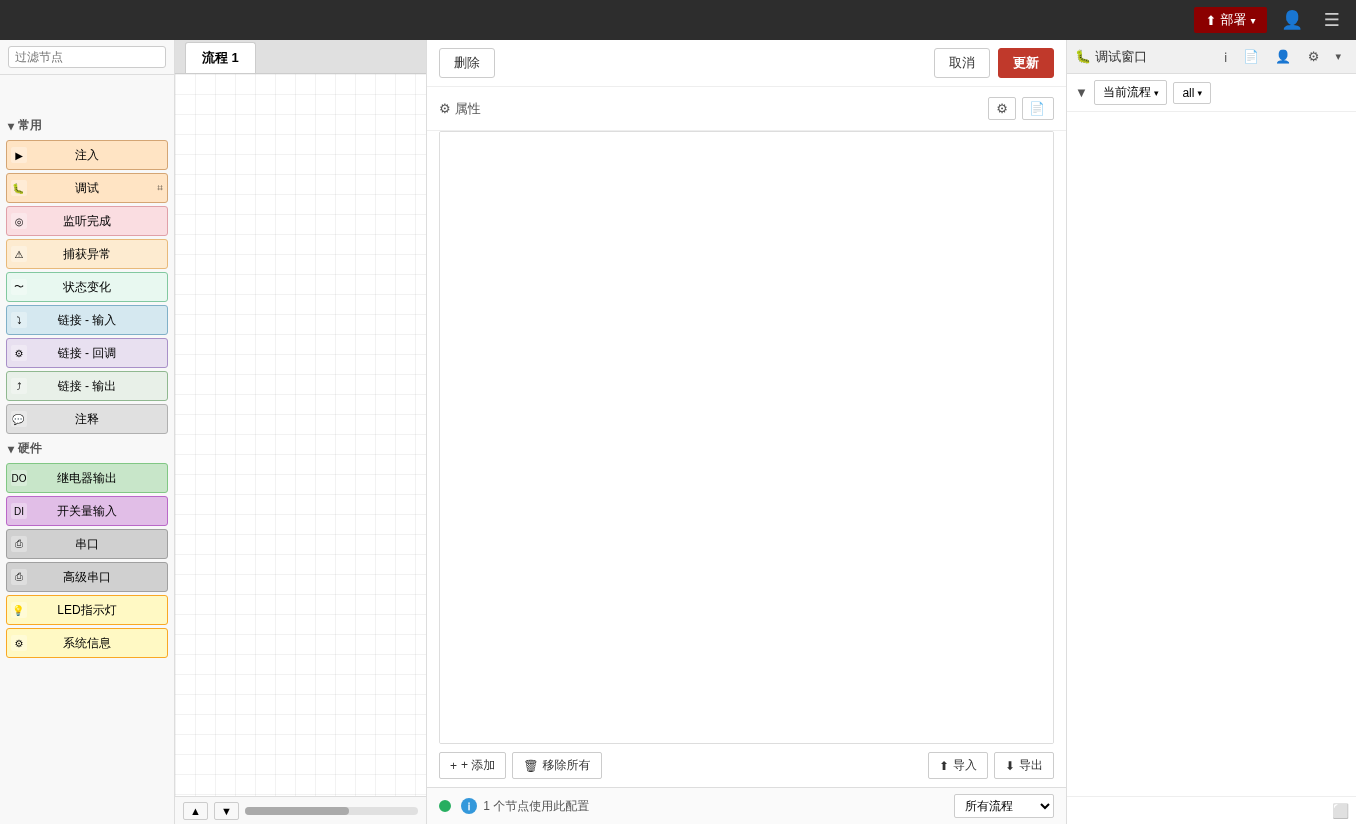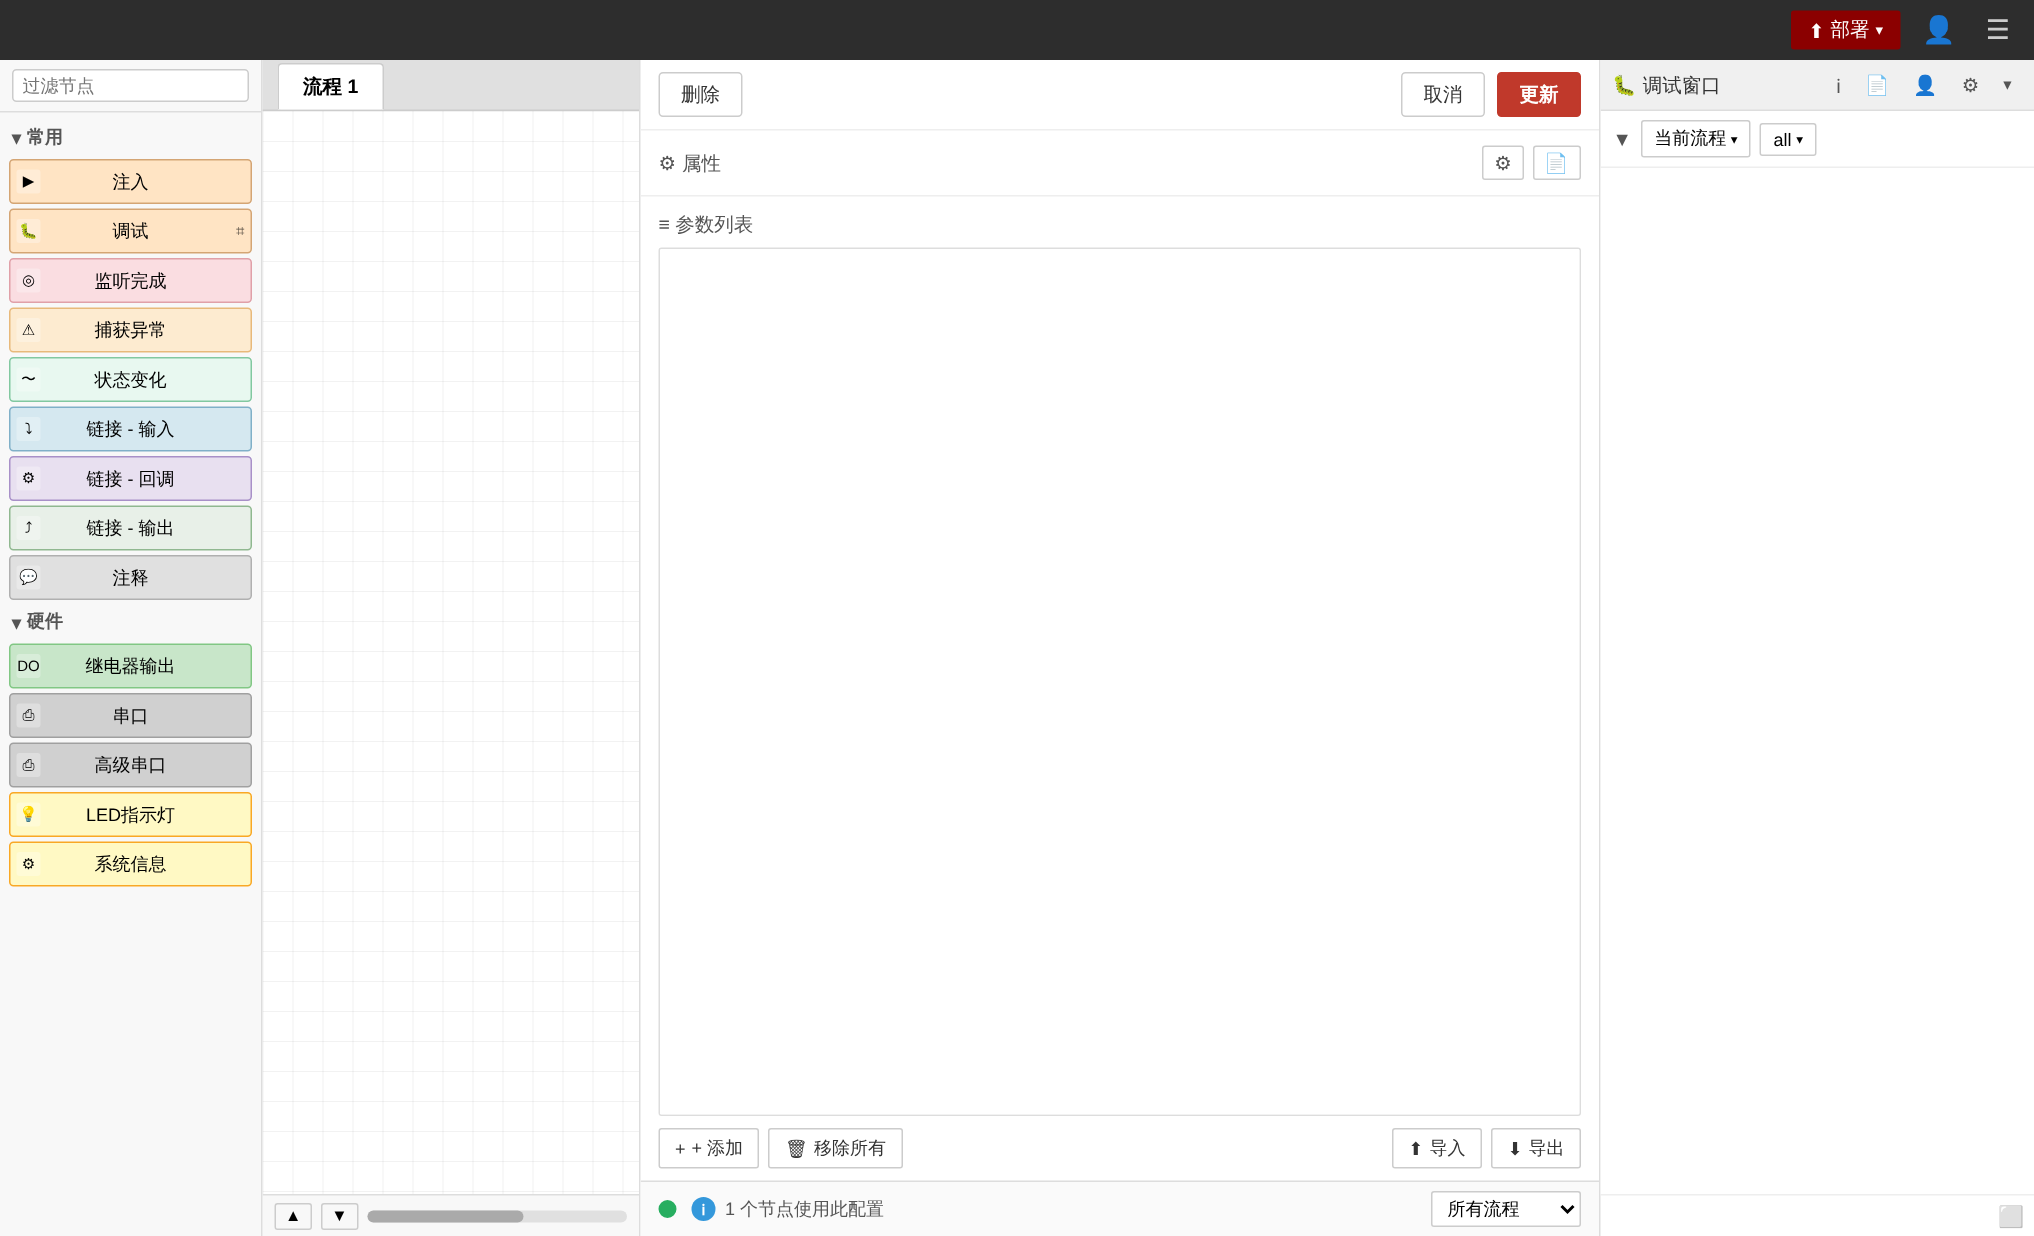--- a/index.html
+++ b/index.html
@@ -46,20 +46,21 @@
     }
 
     
     .node-palette {
       width: 175px;
       background: #f8f8f8;
       border-right: 1px solid #ddd;
       display: flex;
       flex-direction: column;
       overflow: hidden;
+      gap: 34px;
     }
     .palette-search {
       padding: 6px 8px;
       border-bottom: 1px solid #ddd;
       display: flex;
       align-items: center;
     }
     .palette-search input {
       width: 100%;
       border: 1px solid #ccc;
@@ -541,20 +542,25 @@
 
       </div>
         </div>
         <div class="palette-category"><span>▾</span> 硬件</div>
         <div class="palette-nodes">
           <div class="palette-node" style="background: rgb(200, 230, 201); border: 1px solid rgb(129, 199, 132);">
         <span class="node-icon-left">DO</span>
         <span>继电器输出</span>
 
       </div>
+          <div class="palette-node" style="background: rgb(225, 190, 231); border: 1px solid rgb(186, 104, 200);">
+        <span class="node-icon-left">DI</span>
+        <span>开关量输入</span>
+
+      </div>
           <div class="palette-node" style="background: rgb(208, 208, 208); border: 1px solid rgb(160, 160, 160);">
         <span class="node-icon-left">⎙</span>
         <span>串口</span>
 
       </div>
           <div class="palette-node" style="background: rgb(208, 208, 208); border: 1px solid rgb(160, 160, 160);">
         <span class="node-icon-left">⎙</span>
         <span>高级串口</span>
 
       </div>
@@ -608,23 +614,20 @@
         <span>⚙</span>
         <span>属性</span>
       </div>
       <div class="props-actions">
         <button class="props-action-btn">⚙</button>
         <button class="props-action-btn">📄</button>
       </div>
     </div>
 
 
-    <div class="var-list-header">
-      <span>≡ 参数列表</span>
-    </div>
 
     <div class="var-list-area">
       <div class="var-list-scroll">
         
       </div>
     </div>
 
     <div class="var-list-actions">
       <div class="var-list-left-btns">
         <button class="var-btn">

